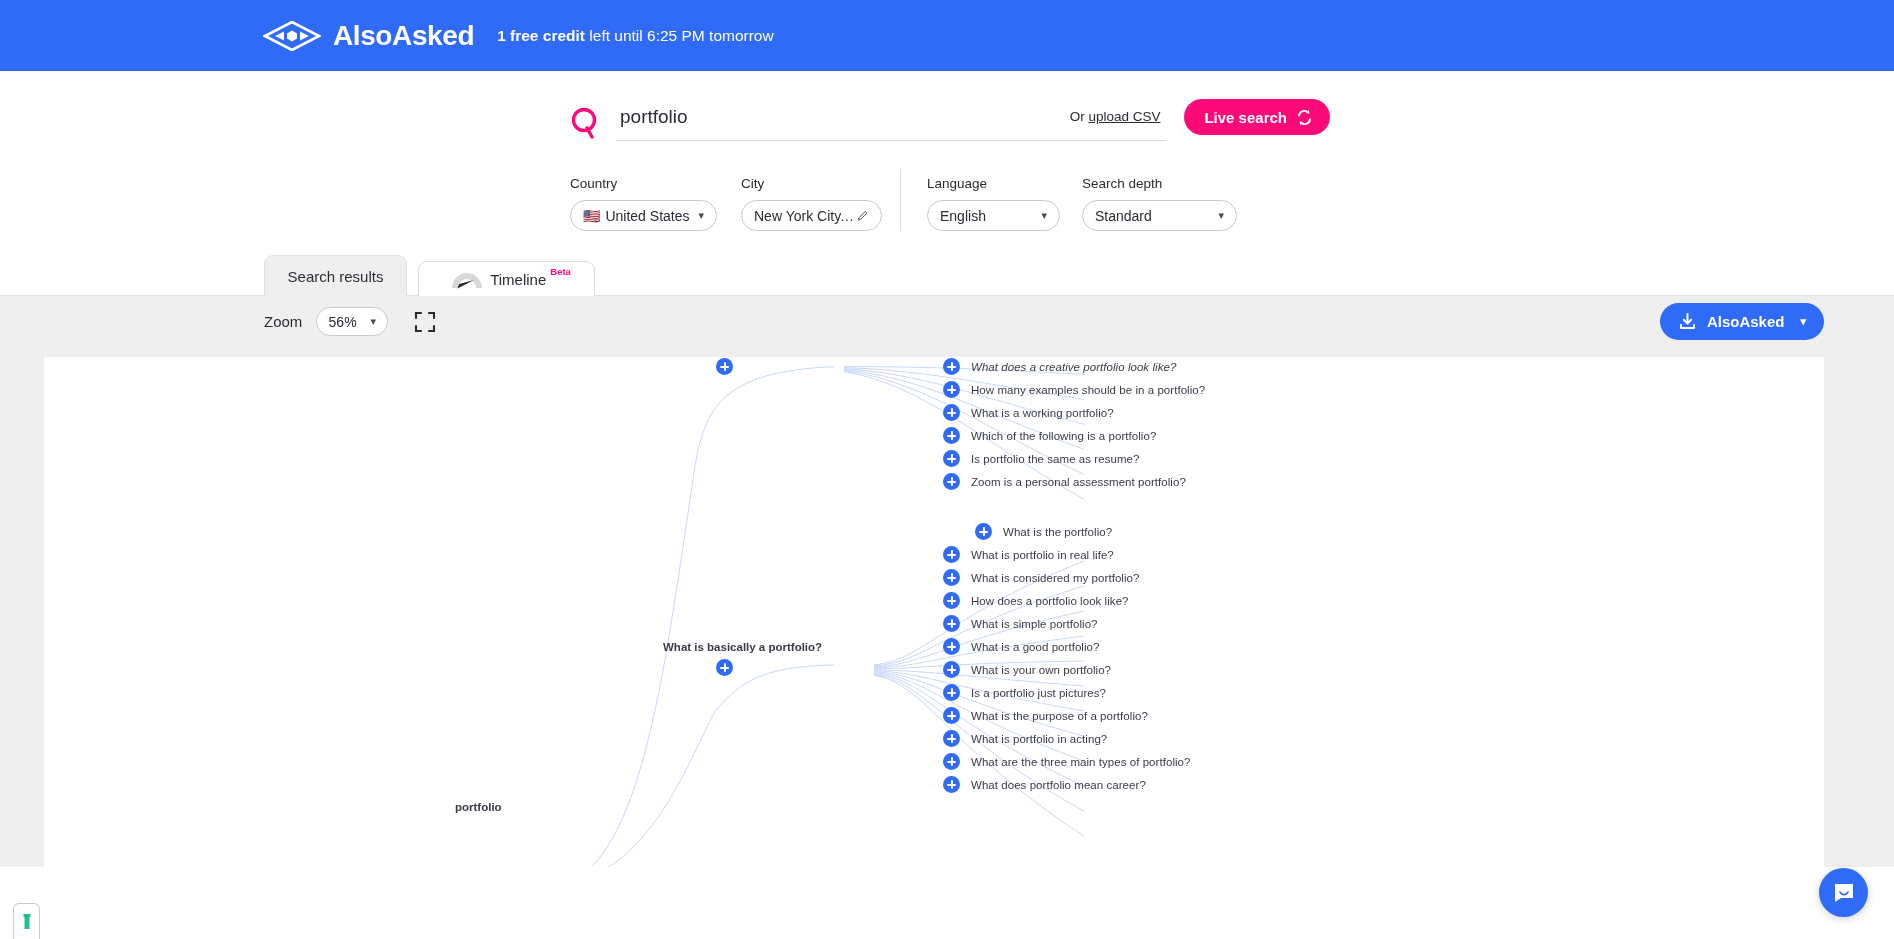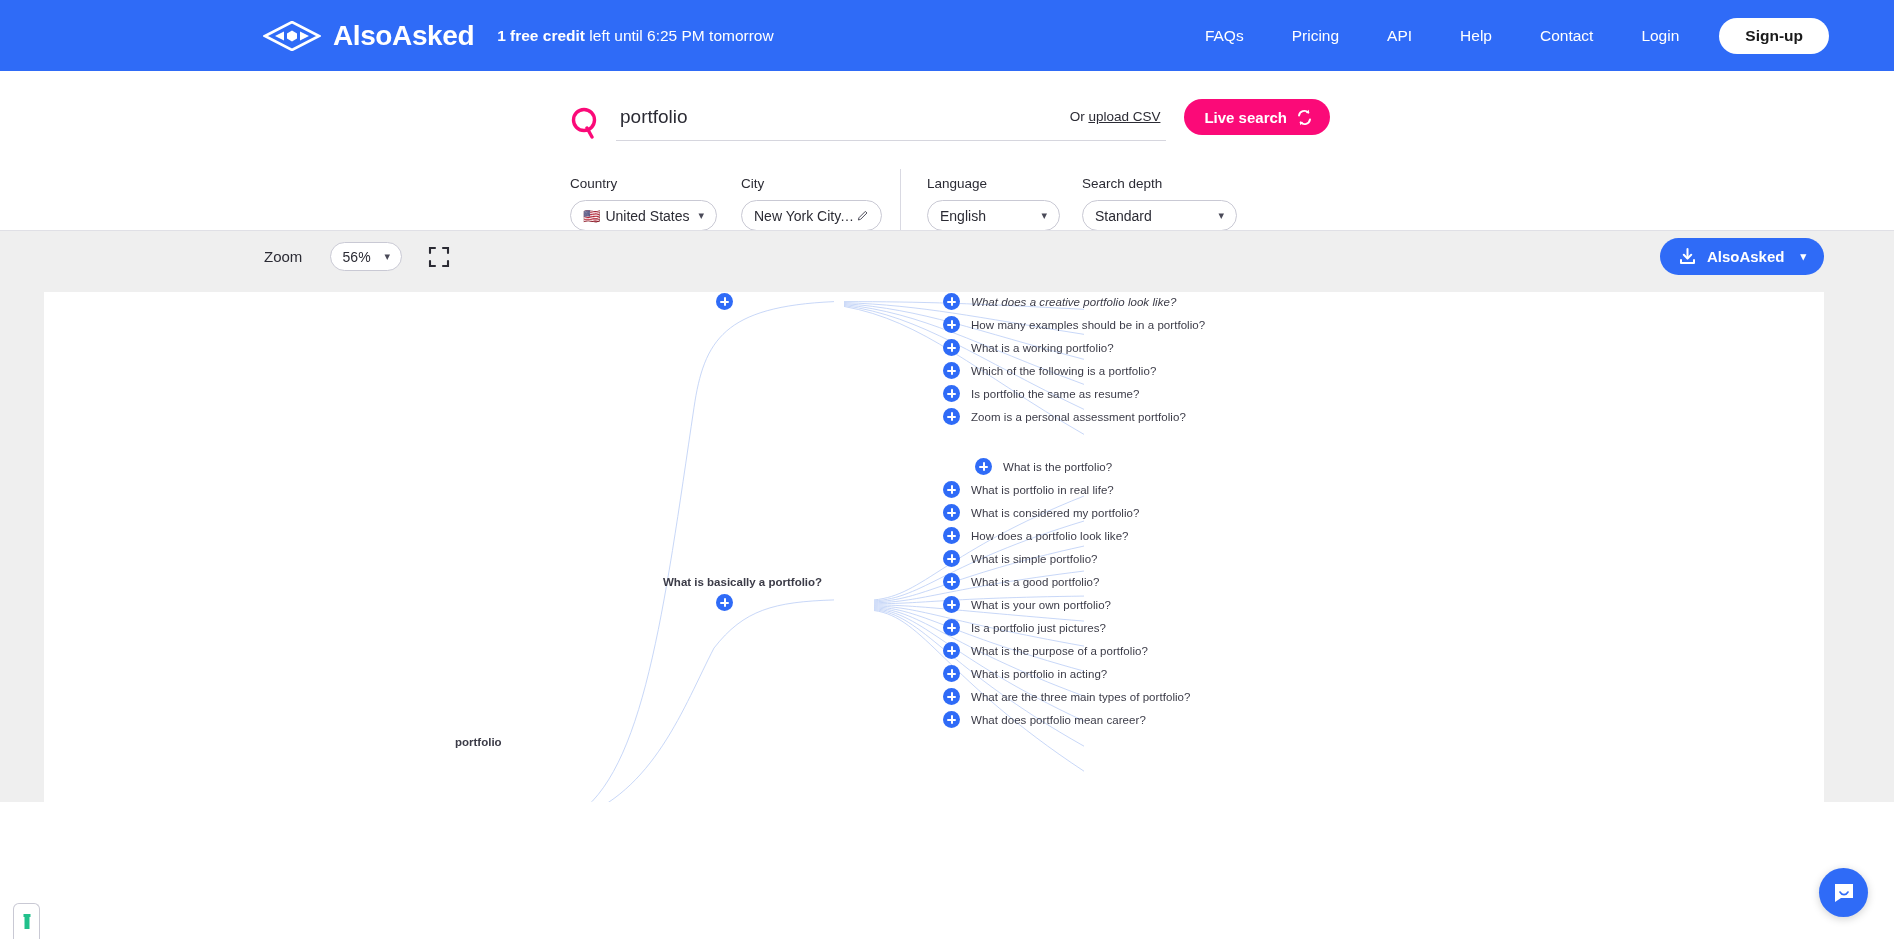--- a/index.html
+++ b/index.html
@@ -221,21 +221,21 @@
     background: #efefef;
     height: 52px;
     display: flex;
     align-items: center;
     padding: 0 70px 0 264px;
     position: relative;
     z-index: 2;
     margin-top: -1px;
     border-top: 1px solid #e0e0e6;
   }
-  .zoom-label { font-size: 15px; color: #2b2b34; margin-right: 28px; }
+  .zoom-label { font-size: 15px; color: #2b2b34; margin-right: 14px; }
   .zoom-pill {
     height: 29px;
     width: 72px;
     border: 1px solid #c9c9d4;
     border-radius: 15px;
     background: #ffffff;
     display: flex;
     align-items: center;
     justify-content: center;
     gap: 8px;
@@ -377,29 +377,20 @@
         <path d="M29 1 L56 15 L29 29 L2 15 Z" fill="none" stroke="#ffffff" stroke-width="2.6"></path>
         <path d="M12 15 L21 10.5 L21 19.5 Z" fill="#ffffff"></path>
         <path d="M46 15 L37 10.5 L37 19.5 Z" fill="#ffffff"></path>
         <path d="M29 9.5 L34 12.4 L34 17.6 L29 20.5 L24 17.6 L24 12.4 Z" fill="#ffffff"></path>
       </svg>
       <span class="logo-word">AlsoAsked</span>
     </div>
     <div class="credit-note">
       <b>1 free credit</b><span> left until 6:25 PM tomorrow</span>
     </div>
-    <nav class="nav">
-      <a href="#">FAQs</a>
-      <a href="#">Pricing</a>
-      <a href="#">API</a>
-      <a href="#">Help</a>
-      <a href="#">Contact</a>
-      <a href="#">Login</a>
-      <a href="#" class="signup">Sign-up</a>
-    </nav>
   </div>
 
   <div class="search-area">
     <div class="search-row">
       <div class="search-icon-wrap">
         <svg width="30" height="32" viewBox="0 0 30 32">
           <circle cx="14" cy="13" r="10.5" fill="none" stroke="#fb0a78" stroke-width="3.4"></circle>
           <line x1="17" y1="21" x2="22" y2="30" stroke="#fb0a78" stroke-width="3.4" stroke-linecap="round"></line>
         </svg>
       </div>
@@ -451,20 +442,33 @@
       <div class="filter-group">
         <span class="filter-label">Search depth</span>
         <div class="pill depth">
           <span class="txt">Standard</span>
           <span class="chev">▾</span>
         </div>
       </div>
     </div>
   </div>
 
+  <div class="tabs">
+    <div class="tab active">
+      <span>Search results</span>
+    </div>
+    <div class="tab timeline">
+      <svg class="gauge-icon" viewBox="0 0 38 24">
+        <path d="M4 21 A15 15 0 0 1 34 21 L28 21 A9 9 0 0 0 10 21 Z" fill="#d8d8d8"></path>
+        <path d="M26 13 L9.5 21.5 L11 17 Z" fill="#2b2b34"></path>
+      </svg>
+      <span>Timeline</span>
+      <span class="beta-tag">Beta</span>
+    </div>
+  </div>
 
   <div class="toolbar">
     <span class="zoom-label">Zoom</span>
     <div class="zoom-pill">
       <span>56%</span>
       <span class="chev">▾</span>
     </div>
     <svg class="fullscreen-btn" viewBox="0 0 22 22">
       <path d="M2 7 L2 2 L7 2" fill="none" stroke="#2b2b34" stroke-width="2.1" stroke-linecap="round"></path>
       <path d="M15 2 L20 2 L20 7" fill="none" stroke="#2b2b34" stroke-width="2.1" stroke-linecap="round"></path>

